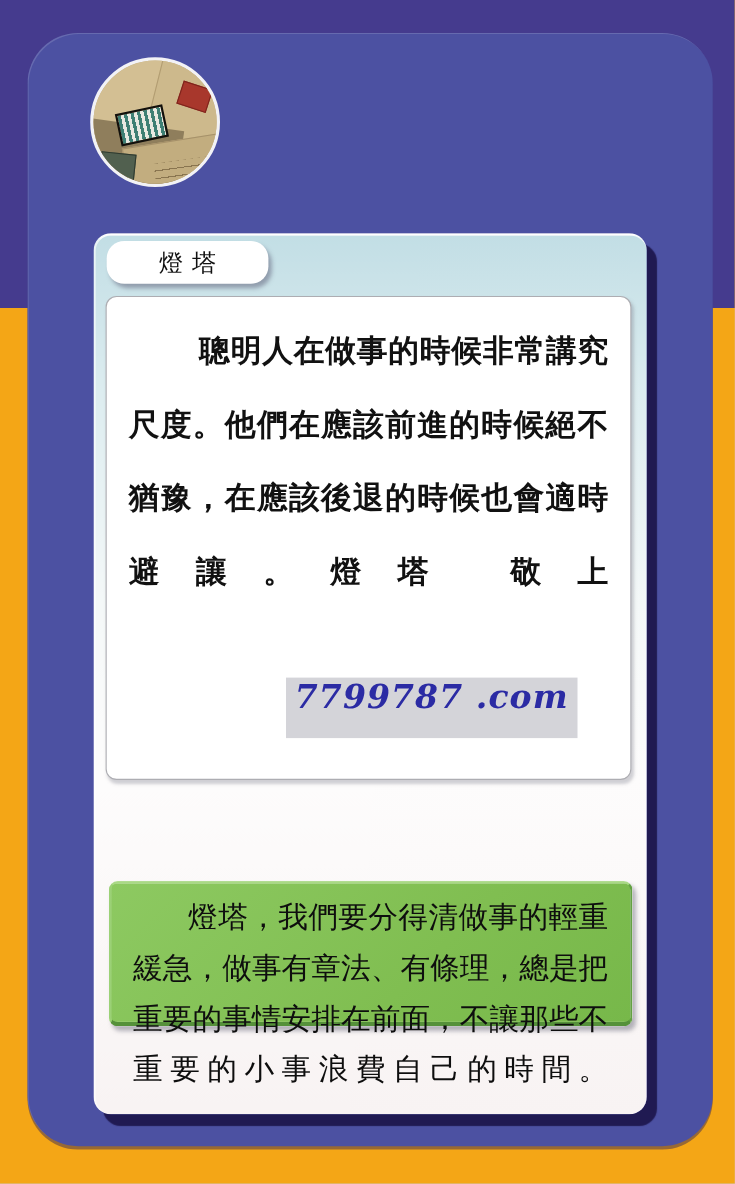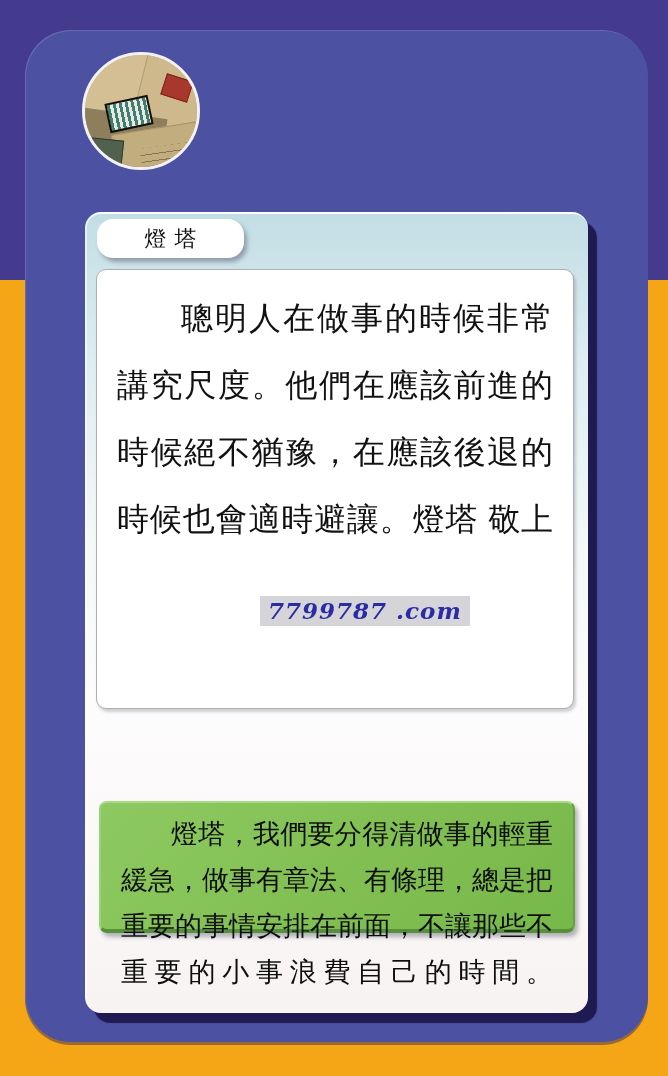--- a/index.html
+++ b/index.html
@@ -54,29 +54,29 @@
     display:flex;align-items:center;justify-content:center;
     font-size:22px;color:#111;letter-spacing:8px;text-indent:8px;
   }
   .bubble-left{
     position:absolute;left:9px;top:55px;width:478px;height:440px;
     background:#FFFFFF;border:1px solid #ADADB2;border-radius:10px;
     box-shadow:2px 3px 3px rgba(120,120,135,.35);
     box-sizing:border-box;padding:15px 20px 0 20px;
   }
   .bubble-left p{
-    margin:0;font-size:32px;line-height:67px;color:#111;
+    margin:0;font-size:28px;line-height:67px;color:#111;
     text-align:justify;text-align-last:justify;text-indent:64px;
-    font-weight:normal;
+    font-weight:bold;
   }
   .watermark{
-    position:absolute;left:163px;top:326px;
-    background:rgba(205,205,210,.85);padding:1px 8px 2px 8px;
+    position:absolute;left:163px;top:346px;
+    background:rgba(205,205,210,.85);padding:1px 8px 19px 8px;
     font-family:"DejaVu Serif","Liberation Serif",serif;
-    font-style:italic;font-weight:bold;font-size:23px;color:#2B2BA4;
+    font-style:italic;font-weight:bold;font-size:30px;color:#2B2BA4;
     white-space:nowrap;letter-spacing:1px;
   }
   .tab-right{
     position:absolute;left:335px;top:540px;width:153px;height:38px;
     background:linear-gradient(180deg,#93CC5B 0%,#7CBD4C 55%,#6BAE3D 100%);
     border:1px solid #5D9C37;border-radius:9px;
     box-shadow:2px 3px 3px rgba(100,100,120,.45);
     display:flex;align-items:center;justify-content:center;
     font-size:22px;color:#111;letter-spacing:8px;text-indent:8px;
     box-sizing:border-box;

